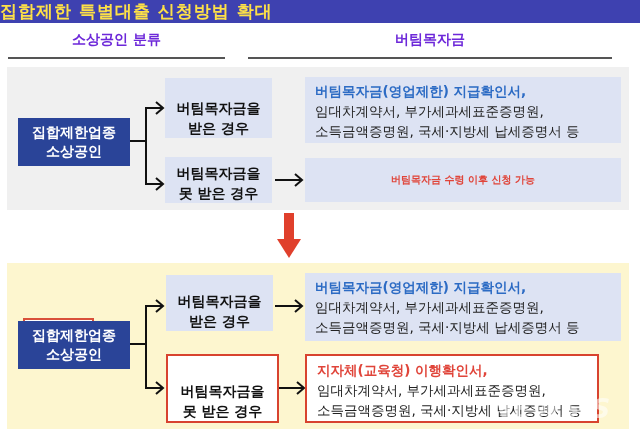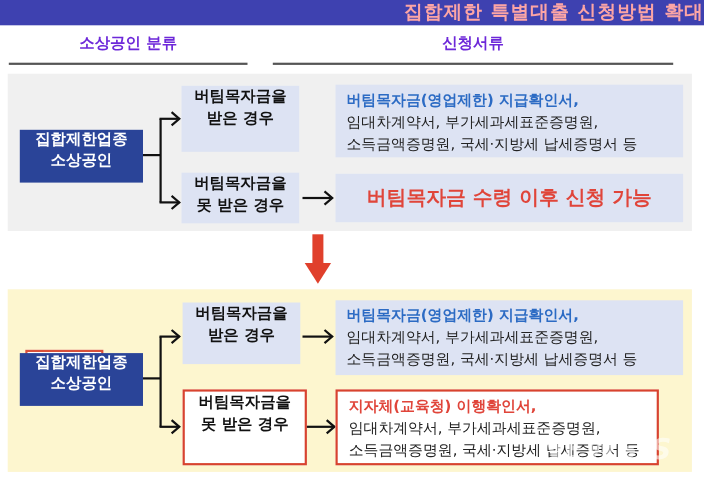--- a/index.html
+++ b/index.html
@@ -1,51 +1,51 @@
 <!DOCTYPE html>
 <html><head>
 <meta charset="utf-8">
 <style>
   html, body { margin:0; padding:0; }
   body { width:640px; height:434px; background:#ffffff; position:relative; overflow:hidden;
          font-family:"DejaVu Sans","Liberation Sans",sans-serif; }
   .abs { position:absolute; }
   .title-bar { left:0; top:0; width:640px; height:23px; background:#3e41b0;
-               color:#fca5a5; font-size:17px; font-weight:bold; text-align:right; line-height:23px; letter-spacing:1px; }
+               color:#fde047; font-size:17px; font-weight:bold; text-align:left; line-height:23px; letter-spacing:1px; }
   .col-head { top:31px; font-size:14px; font-weight:bold; color:#6d28d9; text-align:center; }
   .col-rule { top:57px; height:2px; background:#555; }
   .panel { left:7px; width:622px; }
   .panel-old { top:67px; height:143px; background:#f0f0f0; }
   .panel-new { top:263px; height:166px; background:#fdf6cf; }
   .tag { width:71px; height:22px; background:#fff; font-size:19px; font-weight:bold;
          text-align:center; line-height:22px; box-sizing:border-box;margin-top:45px; }
   .tag-old { border:2px solid #3a4a8e; color:#2a3a7a; }
   .tag-new { border:2px solid #d9503a; color:#0f172a; }
   .origin { width:112px; height:48px; background:#2a4498; color:#fff; font-size:14px; font-weight:bold;
-            text-align:center; line-height:19px; display:flex; align-items:flex-start; justify-content:center; }
+            text-align:center; line-height:19px; display:flex; align-items:center; justify-content:center; }
   .case { width:107px; height:60px; background:#dde3f3; color:#111; font-size:14px; font-weight:bold;
-          text-align:center; line-height:20px; display:flex; align-items:flex-start; justify-content:center; box-sizing:border-box; }
+          text-align:center; line-height:20px; display:flex; align-items:flex-end; justify-content:center; box-sizing:border-box; }
   .case-red { background:#fff; border:2.5px solid #d8432f; }
   .doc { width:316px; background:#dde3f3; font-size:13.5px; color:#222; line-height:20px;
          box-sizing:border-box; padding:4px 10px; }
   .doc-red { background:#fff; border:2.5px solid #d8432f; }
   .doc .hl-blue { color:#2c6bc4; font-weight:bold; }
   .doc .hl-red { color:#e0453a; font-weight:bold; }
-  .doc-center { display:flex; align-items:center; justify-content:center; color:#e0453a; font-weight:bold; font-size:18px; }
+  .doc-center { display:flex; align-items:center; justify-content:center; color:#e0453a; font-weight:bold; font-size:10px; }
   .line { background:#111; }
   .change-label { font-size:13px; color:#e0453a; font-weight:bold; }
   svg { position:absolute; overflow:visible; }
 </style>
 </head>
 <body>
 
 <div class="abs title-bar">집합제한 특별대출 신청방법 확대</div>
 
 <div class="abs col-head" style="left:8px;width:217px;">소상공인 분류</div>
-<div class="abs col-head" style="left:248px;width:364px;">신청서류</div>
+<div class="abs col-head" style="left:248px;width:364px;">버팀목자금</div>
 <div class="abs col-rule" style="left:8px;width:217px;"></div>
 <div class="abs col-rule" style="left:248px;width:364px;"></div>
 
 <div class="abs panel panel-old"></div>
 <div class="abs tag tag-old" style="left:23px;top:77px;">기존</div>
 <div class="abs origin" style="left:18px;top:118px;">
   <div>
     <div>집합제한업종</div>
     <div>소상공인</div>
   </div>

